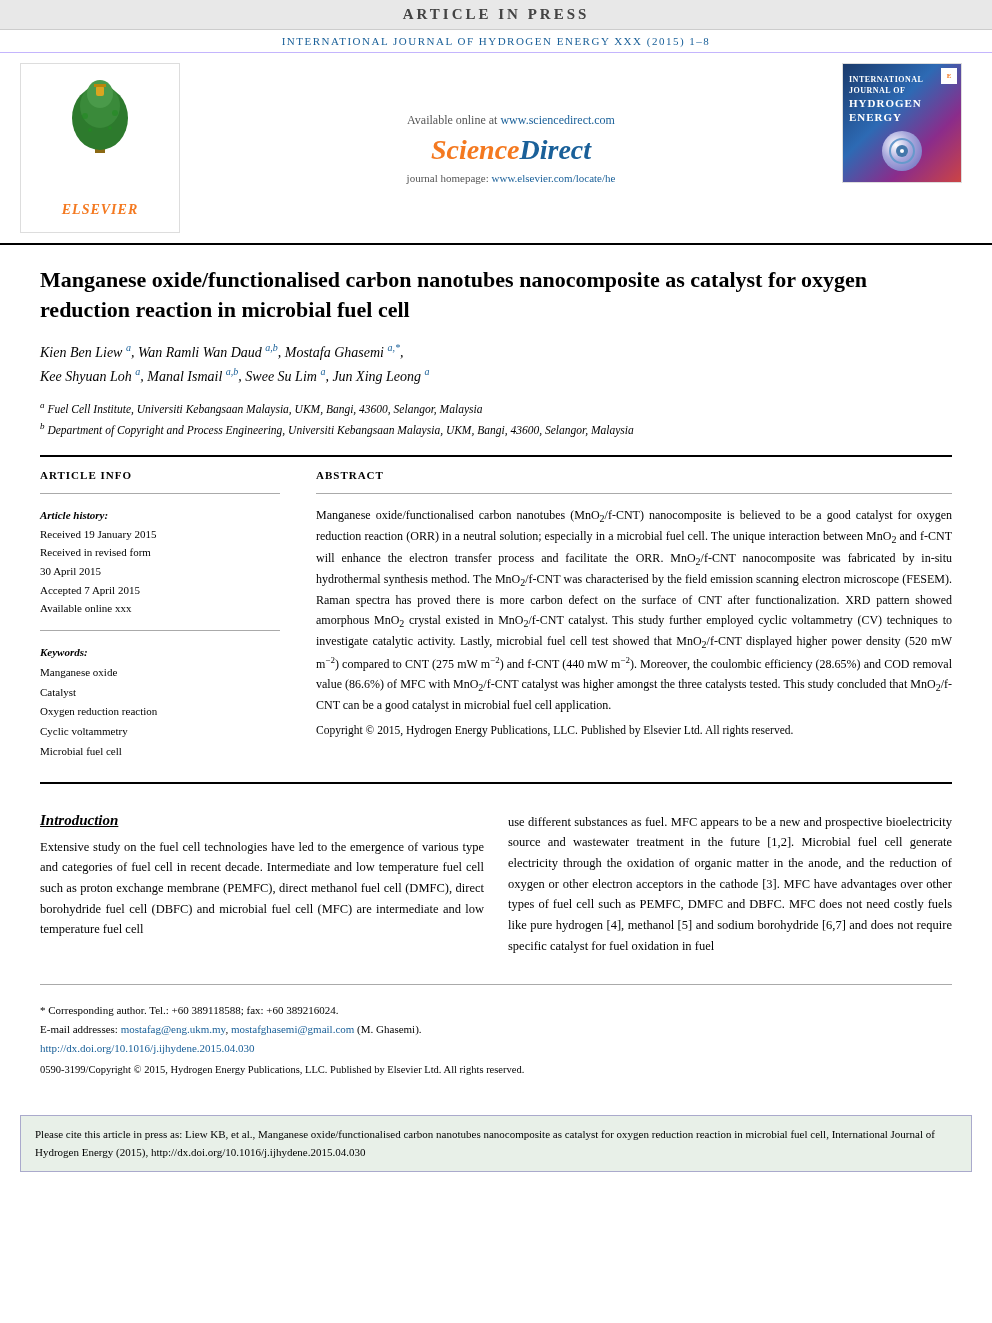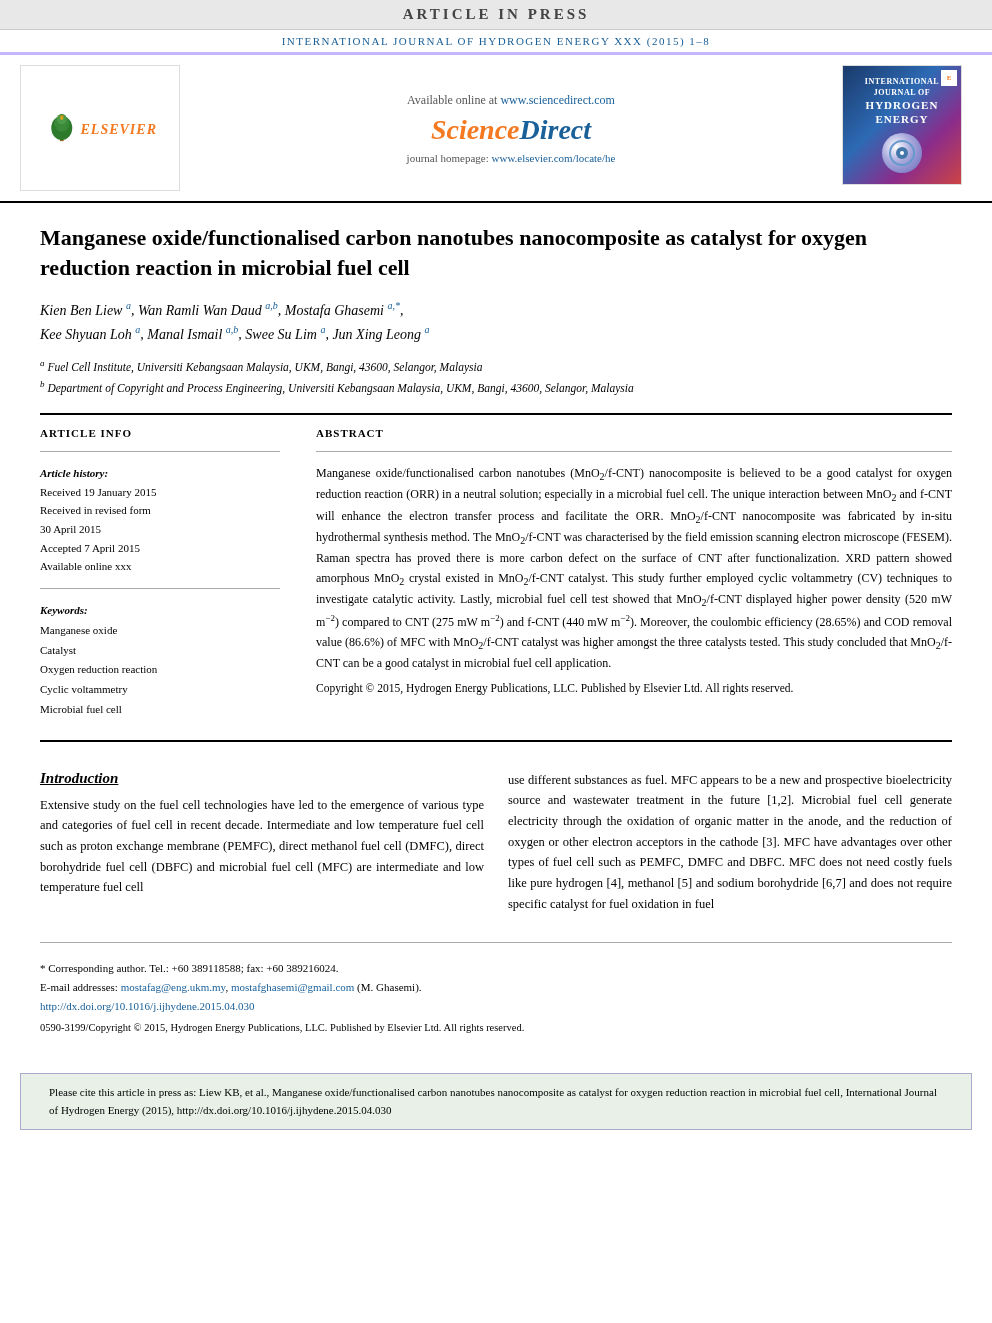--- a/index.html
+++ b/index.html
@@ -25,46 +25,47 @@
     }
 
     
     .journal-name-bar {
       text-align: center;
       padding: 5px 0;
       font-size: 11px;
       color: #1a6099;
       letter-spacing: 1.5px;
       font-variant: small-caps;
-      border-bottom: 3px solid #c4b5fd;
+      border-bottom: 1px solid #c4b5fd;
     }
 
     
     .header-area {
       display: flex;
       align-items: stretch;
       padding: 10px 20px;
       border-bottom: 2px solid #000;
       gap: 10px;
     }
 
     .header-left {
       width: 160px;
       flex-shrink: 0;
     }
 
     .elsevier-logo-box {
       border: 1px solid #ddd;
-      padding: 22px;
+      padding: 14px;
       text-align: center;
       height: 100%;
       display: flex;
-      flex-direction: row;
+      flex-direction: column;
       align-items: center;
       justify-content: flex-end;
+      gap: 40px;
     }
 
     .elsevier-logo-tree {
       width: 100px;
       height: 80px;
     }
 
     .elsevier-text {
       color: #f47920;
       font-size: 14px;
@@ -112,21 +113,20 @@
       flex-direction: column;
       align-items: center;
       justify-content: center;
       padding: 6px;
       position: relative;
     }
 
     .journal-cover-title {
       color: #fff;
       font-size: 8px;
-      text-align: center;
       font-weight: bold;
       text-transform: uppercase;
       line-height: 1.3;
       letter-spacing: 0.5px;
     }
 
     .journal-cover-circle {
       width: 40px;
       height: 40px;
       border-radius: 50%;
@@ -317,21 +317,21 @@
 
     .copyright-line {
       font-size: 10.5px;
       margin-top: 4px;
     }
 
     
     .citation-box {
       background: #e8f0e8;
       border: 1px solid #aac;
-      padding: 10px 28px;
+      padding: 10px 14px;
       margin: 16px 20px 10px 20px;
       font-size: 11px;
       line-height: 1.6;
     }
 
     
     a {
       color: #1a6099;
       text-decoration: none;
       margin-top: 20px;

